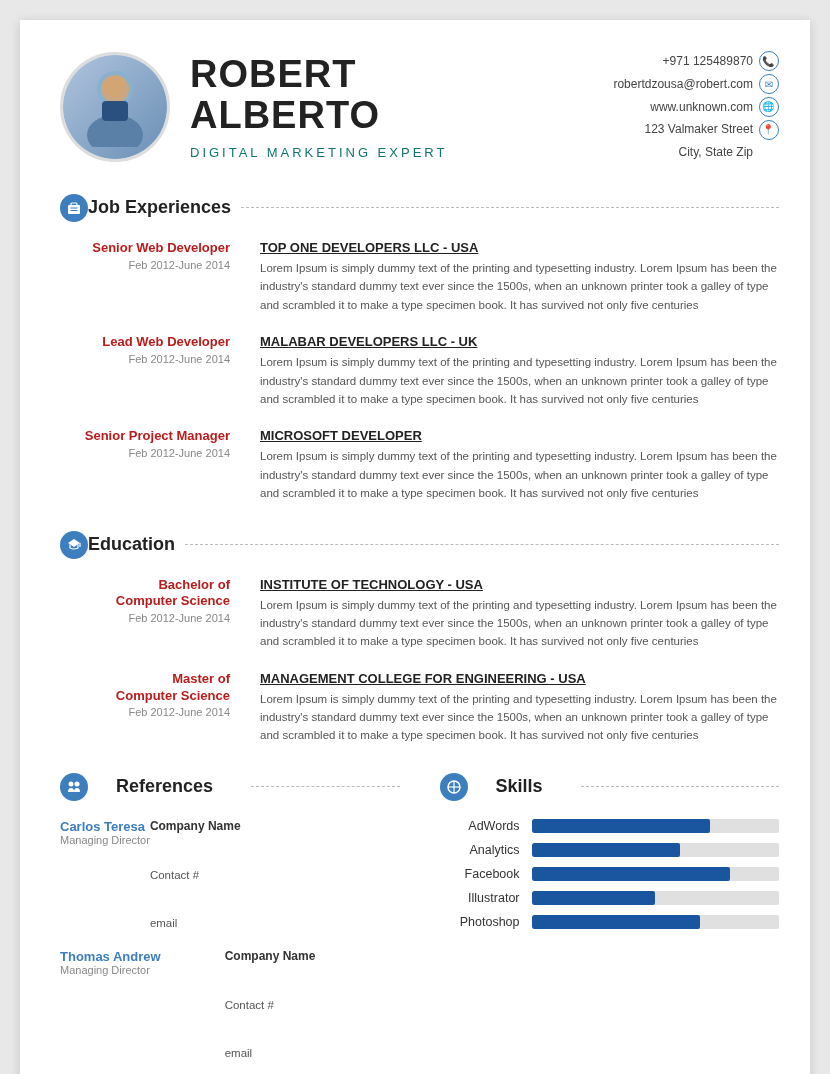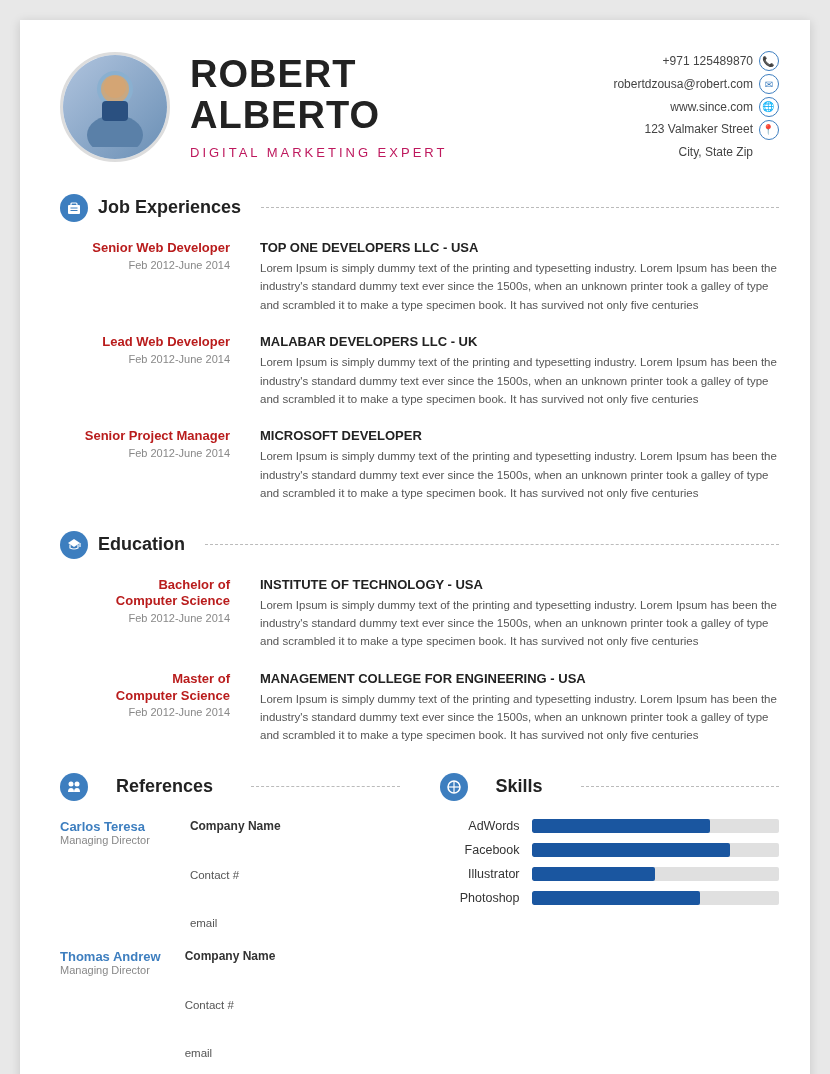--- a/index.html
+++ b/index.html
@@ -53,21 +53,21 @@
     }
     .header-name h1 {
       font-size: 38px;
       font-weight: 900;
       color: #222;
       line-height: 1.1;
       letter-spacing: 1px;
     }
     .header-name .subtitle {
       font-size: 13px;
-      color: #be185d;
+      color: #0f766e;
       letter-spacing: 3px;
       margin-top: 8px;
     }
     .header-contact {
       text-align: right;
       font-size: 12px;
       color: #444;
       line-height: 1.9;
     }
     .header-contact .contact-row {
@@ -89,21 +89,20 @@
       flex-shrink: 0;
     }
 
     
     .section {
       margin-bottom: 28px;
     }
     .section-header {
       display: flex;
       align-items: center;
-      gap: 10px;
       margin-bottom: 18px;
     }
     .section-icon {
       width: 28px;
       height: 28px;
       background: #3d7ebf;
       border-radius: 50%;
       display: flex;
       align-items: center;
       justify-content: center;
@@ -147,20 +146,21 @@
       margin-top: 2px;
     }
     .entry-right {
       flex: 1;
     }
     .entry-company {
       font-size: 13px;
       font-weight: 700;
       color: #222;
       margin-bottom: 4px;
+      text-decoration: underline;
     }
     .entry-desc {
       font-size: 11.5px;
       color: #555;
       line-height: 1.6;
     }
 
     
     .bottom-grid {
       display: flex;
@@ -262,21 +262,21 @@
     <div class="header-contact">
       <div class="contact-row">
         <span>+971 125489870</span>
         <div class="contact-icon">📞</div>
       </div>
       <div class="contact-row">
         <span>robertdzousa@robert.com</span>
         <div class="contact-icon">✉</div>
       </div>
       <div class="contact-row">
-        <span>www.since.com</span>
+        <span>www.unknown.com</span>
         <div class="contact-icon">🌐</div>
       </div>
       <div class="contact-row">
         <span>123 Valmaker Street</span>
         <div class="contact-icon">📍</div>
       </div>
       <div class="contact-row">
         <span>City, State Zip</span>
         <div style="width:20px"></div>
       </div>
@@ -378,34 +378,34 @@
             <circle cx="10" cy="4" r="2.5" fill="white"></circle>
             <path d="M1,12 Q1,8 4,8 Q7,8 7,12" fill="white"></path>
             <path d="M7,12 Q7,8 10,8 Q13,8 13,12" fill="white"></path>
           </svg>
         </div>
         <span class="section-title">References</span>
         <div class="section-line"></div>
       </div>
       <div id="references-list">
           <div class="ref-entry">
-    <div style="display:flex; gap:40px;">
+    <div style="display:flex; ">
       <div>
         <div class="ref-name">Carlos Teresa</div>
         <div class="ref-role">Managing Director</div>
       </div>
       <div>
         <div class="ref-company">Company Name</div>
         <div class="ref-detail">Contact #</div>
         <div class="ref-detail">email</div>
       </div>
     </div>
   </div>
           <div class="ref-entry">
-    <div style="display:flex; gap:24px;">
+    <div style="display:flex; gap:64px;">
       <div>
         <div class="ref-name">Thomas Andrew</div>
         <div class="ref-role">Managing Director</div>
       </div>
       <div>
         <div class="ref-company">Company Name</div>
         <div class="ref-detail">Contact #</div>
         <div class="ref-detail">email</div>
       </div>
     </div>
@@ -426,20 +426,26 @@
         <div class="section-line"></div>
       </div>
       <div id="skills-list">
           <div class="skill-row">
     <div class="skill-label">AdWords</div>
     <div class="skill-bar-bg">
       <div class="skill-bar-fill" style="width:72%"></div>
     </div>
   </div>
           <div class="skill-row">
+    <div class="skill-label">Analytics</div>
+    <div class="skill-bar-bg">
+      <div class="skill-bar-fill" style="width:60%"></div>
+    </div>
+  </div>
+          <div class="skill-row">
     <div class="skill-label">Facebook</div>
     <div class="skill-bar-bg">
       <div class="skill-bar-fill" style="width:80%"></div>
     </div>
   </div>
           <div class="skill-row">
     <div class="skill-label">Illustrator</div>
     <div class="skill-bar-bg">
       <div class="skill-bar-fill" style="width:50%"></div>
     </div>

